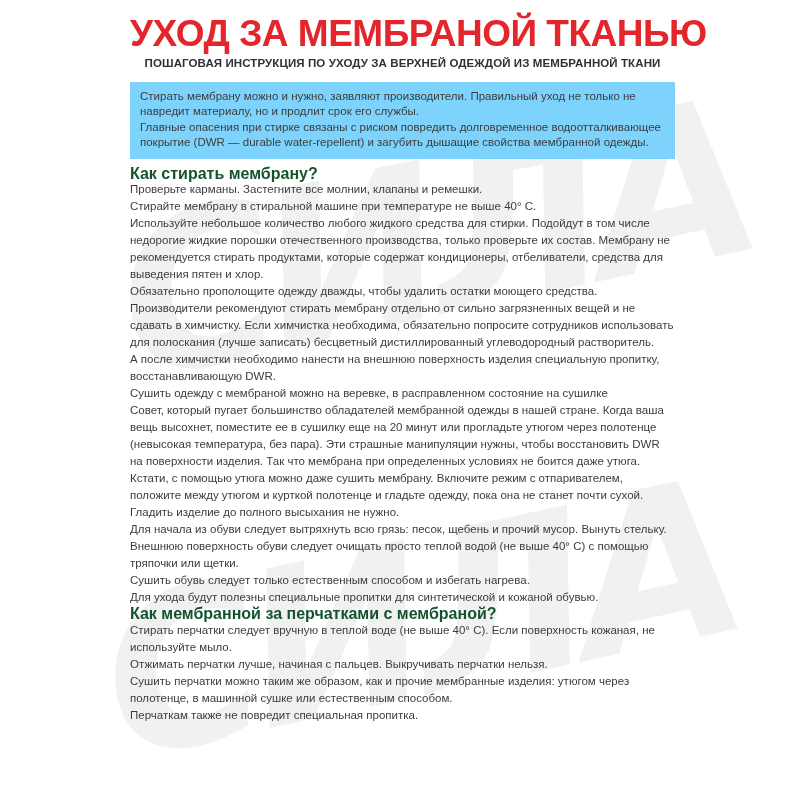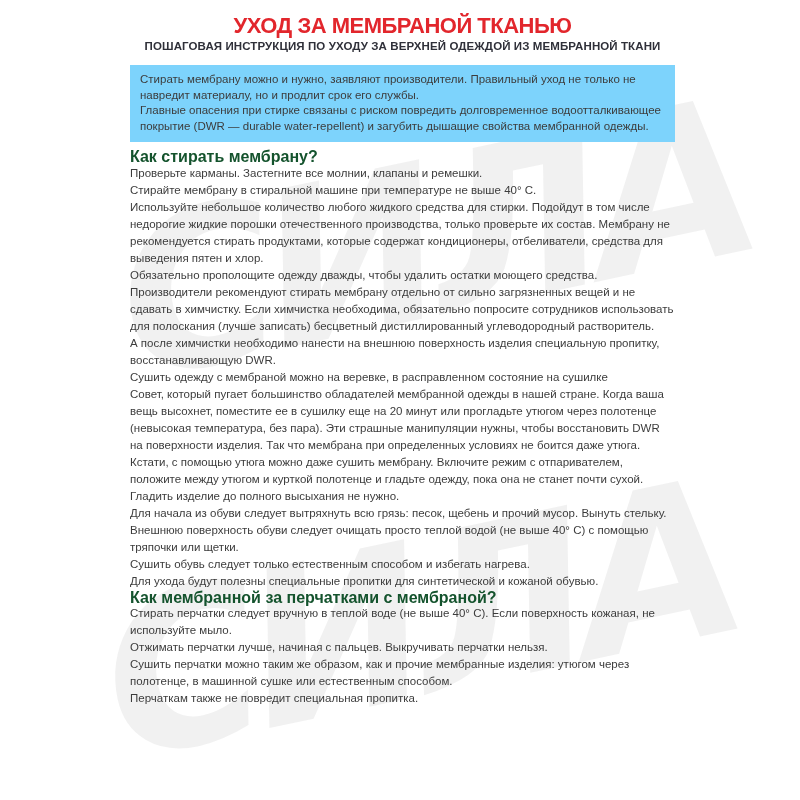--- a/index.html
+++ b/index.html
@@ -35,21 +35,21 @@
     position: absolute;
     left: 130px;
     top: 0;
     width: 545px;
     z-index: 1;
   }
   .page-title {
     margin: 14px 0 2px 0;
     text-align: center;
     color: #e2262c;
-    font-size: 22px;
+    font-size: 37px;
     font-weight: 700;
     letter-spacing: -0.5px;
     line-height: 1.1;
     white-space: nowrap;
   }
   .page-subtitle {
     margin: 2px 0 13px 0;
     text-align: center;
     color: #2f3039;
     font-size: 11.5px;

